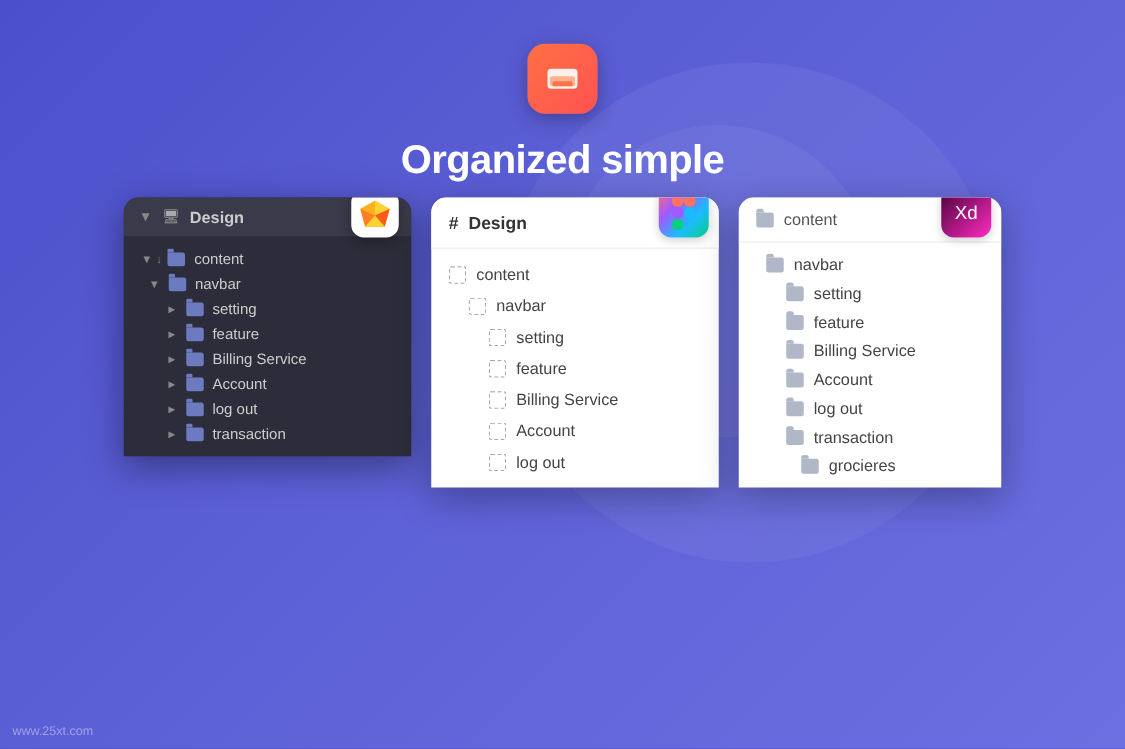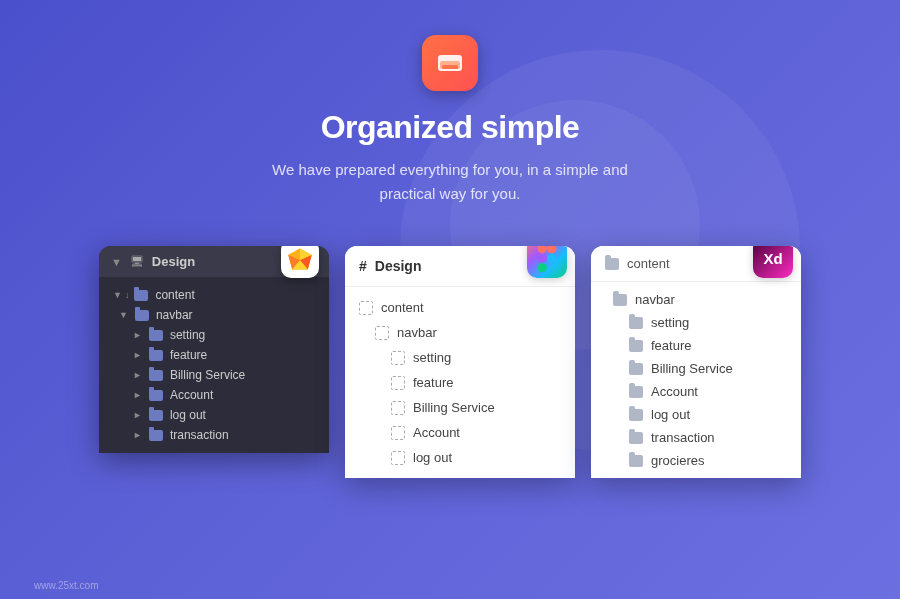--- a/index.html
+++ b/index.html
@@ -277,21 +277,20 @@
       border-radius: 2px 2px 0 0;
     }
 
     .watermark {
       position: absolute;
       bottom: 8px;
       left: 10px;
       color: rgba(255,255,255,0.4);
       font-size: 10px;
       z-index: 2;
-      margin-left: 24px;
     }
 
     
     .s-row {
       display: flex;
       align-items: center;
       color: #ccc;
       font-size: 12px;
       padding: 3px 10px;
       gap: 3px;
@@ -338,21 +337,20 @@
 
   <div class="app-icon">
     <svg viewBox="0 0 32 32" fill="none">
       <rect x="4" y="8" width="24" height="16" rx="3" fill="rgba(255,255,255,0.9)"></rect>
       <rect x="6" y="14" width="20" height="8" rx="2" fill="rgba(255,150,100,0.7)"></rect>
       <rect x="8" y="18" width="16" height="4" rx="1.5" fill="rgba(255,100,60,0.8)"></rect>
     </svg>
   </div>
 
   <h1 class="hero-title">Organized simple</h1>
-  <p class="hero-subtitle">We have prepared everything for you, in a simple and practical way for you.</p>
 
   <div class="panels-row">
 
     <div class="panel-sketch">
       <div class="panel-sketch-header">
         <span style="color:#888; font-size:11px;">▼</span>
         <span style="color:#aaa; font-size:11px;">🖥</span>
         <span class="panel-sketch-title">Design</span>
 
         <div class="sketch-badge" style="position:absolute;top:-6px;right:10px;width:38px;height:38px;border-radius:10px;background:white;display:flex;align-items:center;justify-content:center;box-shadow:0 3px 10px rgba(0,0,0,0.3);">
@@ -469,21 +467,21 @@
         </div>
       </div>
     </div>
 
     <div class="panel-xd">
       <div class="panel-xd-header">
         <div class="xd-folder-icon"></div>
         <span class="panel-xd-title">content</span>
 
         <div class="xd-badge" style="background: linear-gradient(135deg, #470137, #FF2BC2);">
-          <span class="xd-badge-inner" style="color:white;font-size:15px;font-weight:700;font-family:sans-serif;">Xd</span>
+          <span class="xd-badge-inner" style="color:white;font-size:15px;font-weight:400;font-family:sans-serif;">Xd</span>
         </div>
       </div>
 
       <div class="xd-tree">
         <div class="xd-item" style="padding-left:22px;">
           <div class="xd-folder-icon"></div>
           <span>navbar</span>
         </div>
         <div class="xd-item" style="padding-left:38px;">
           <div class="xd-folder-icon"></div>
@@ -502,21 +500,21 @@
           <span>Account</span>
         </div>
         <div class="xd-item" style="padding-left:38px;">
           <div class="xd-folder-icon"></div>
           <span>log out</span>
         </div>
         <div class="xd-item" style="padding-left:38px;">
           <div class="xd-folder-icon"></div>
           <span>transaction</span>
         </div>
-        <div class="xd-item" style="padding-left:38px;text-align:center;">
+        <div class="xd-item" style="padding-left:50px;text-align:center;">
           <div class="xd-folder-icon"></div>
           <span>grocieres</span>
         </div>
       </div>
     </div>
 
   </div>
 </div>
 
 <div class="watermark">www.25xt.com</div>

